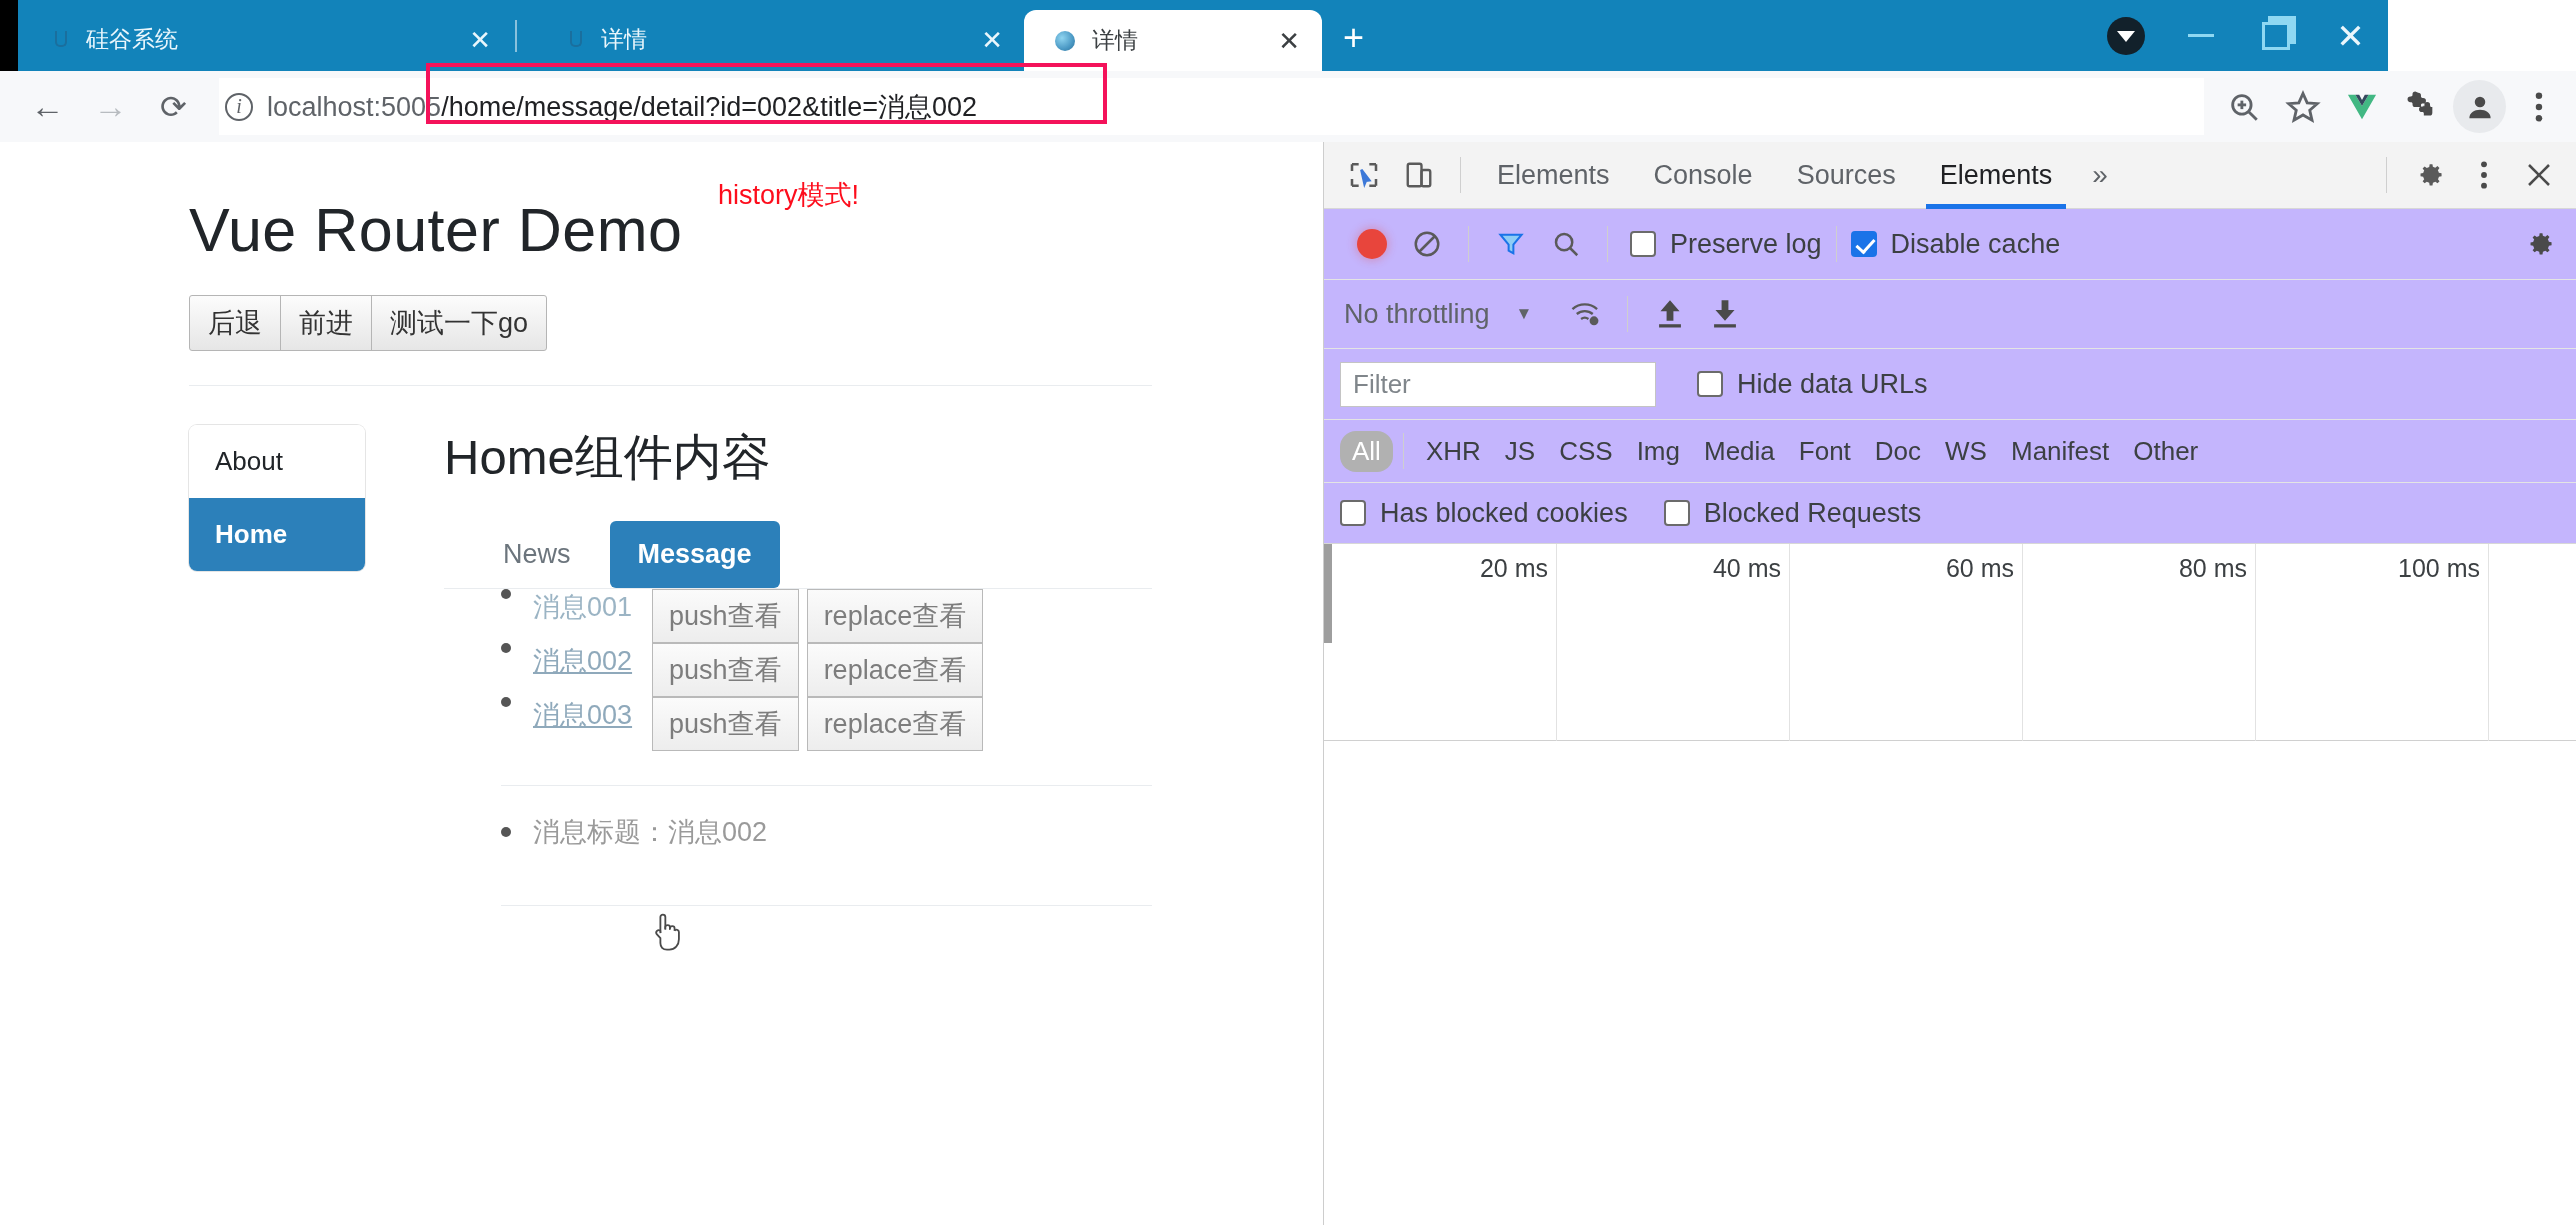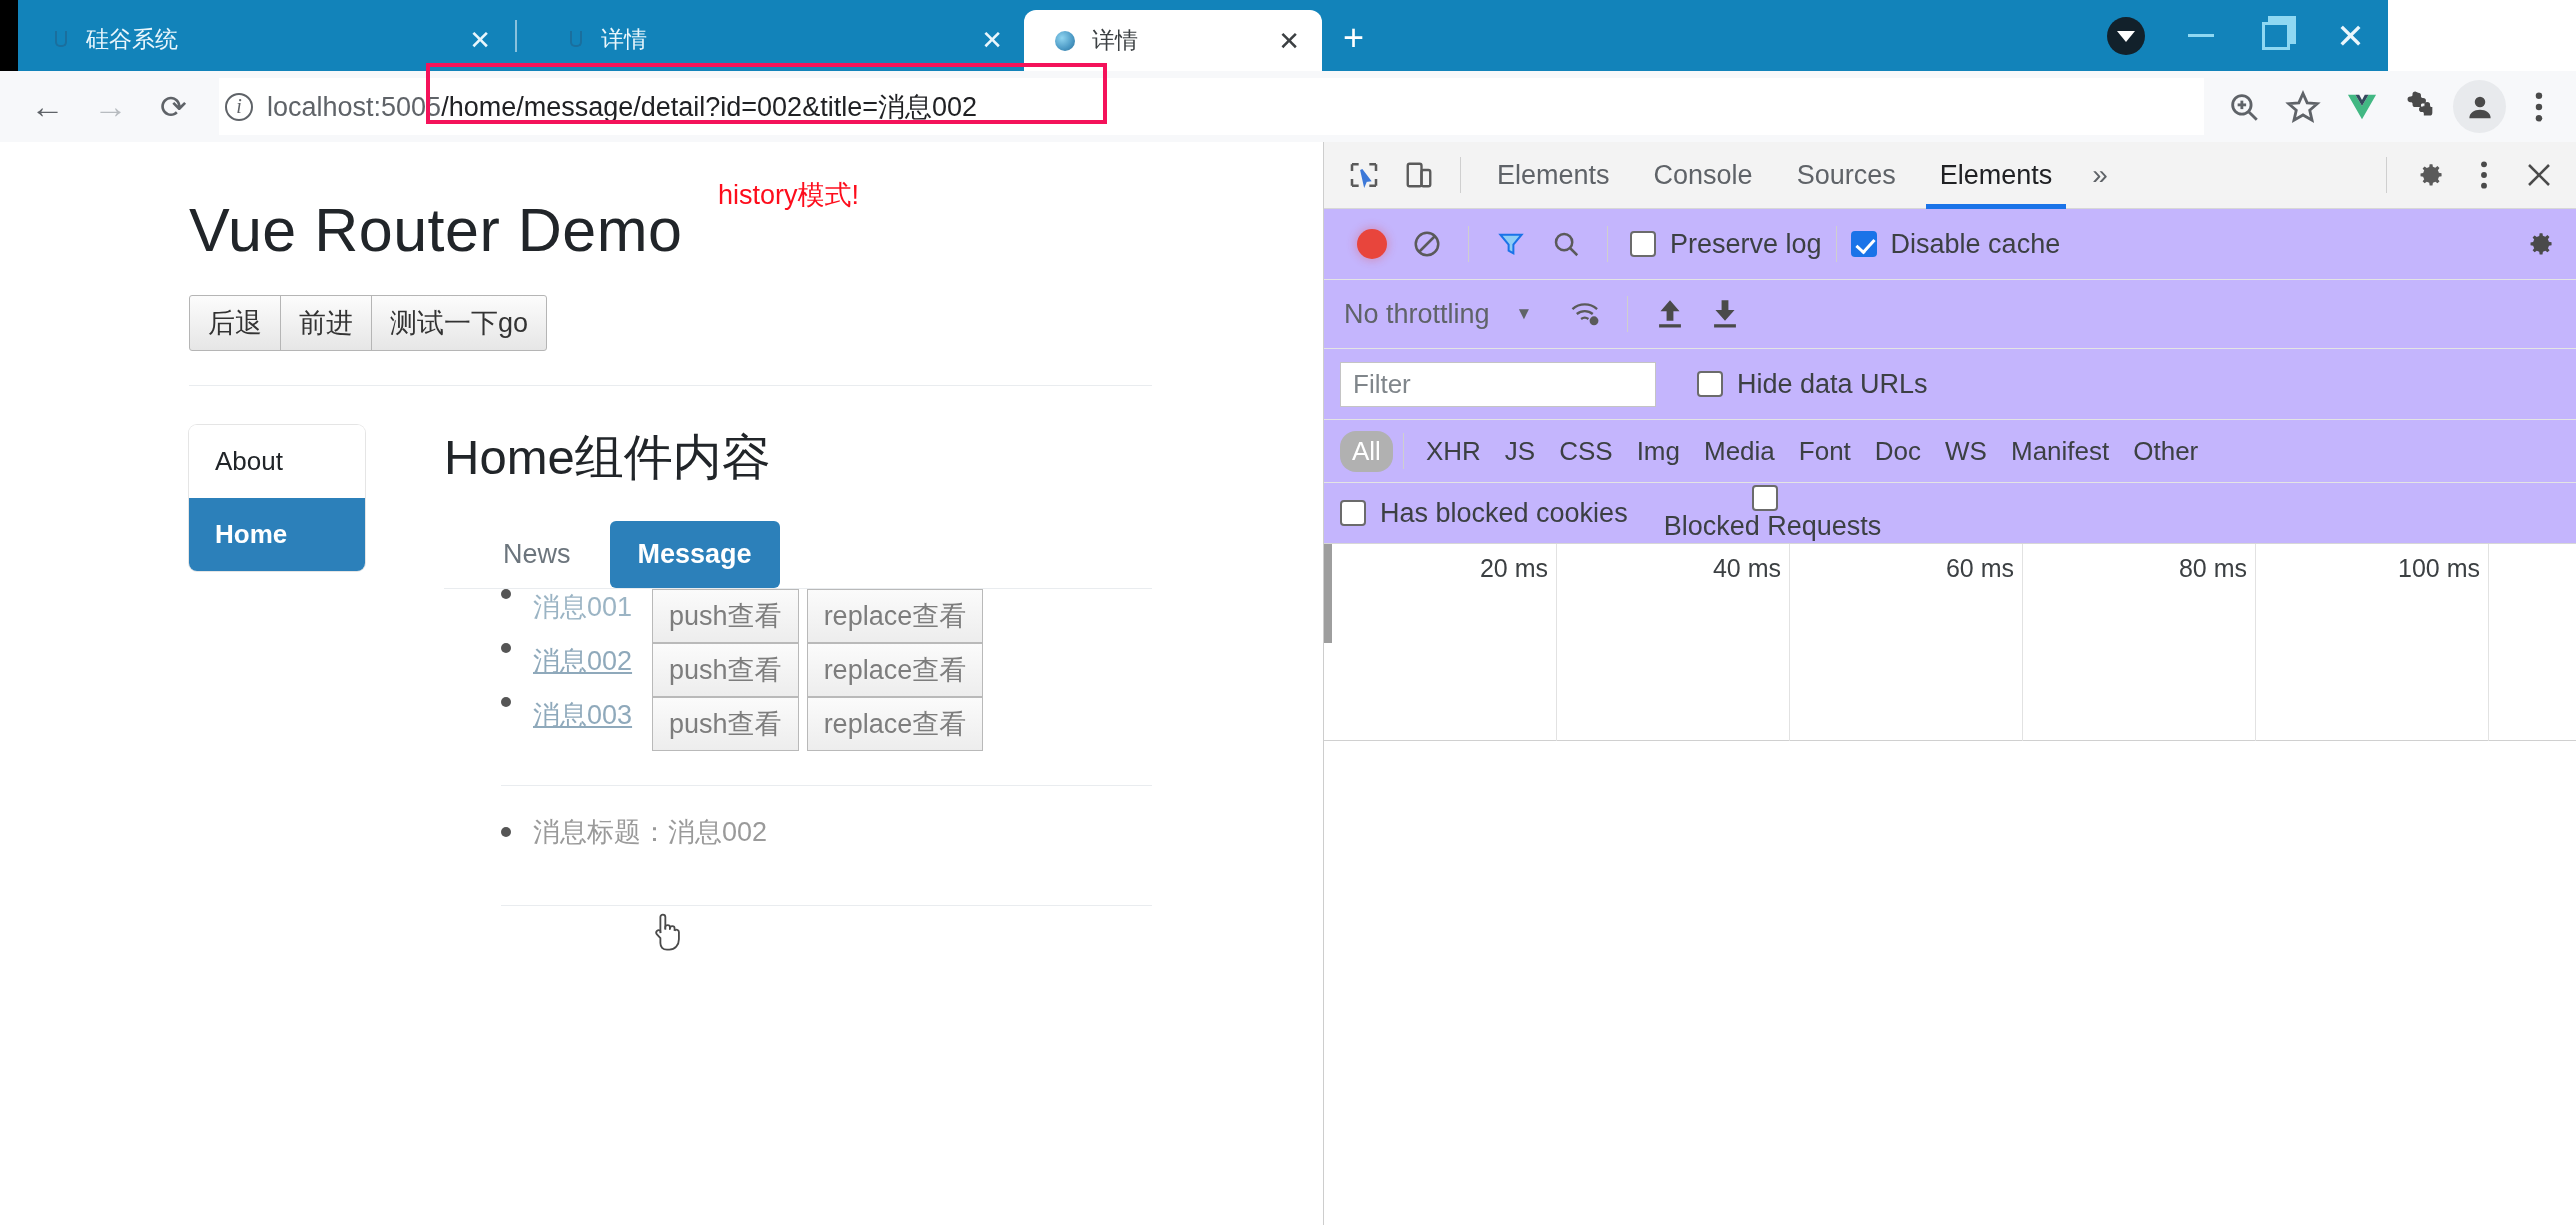--- a/index.html
+++ b/index.html
@@ -579,21 +579,21 @@
       <span class="typepill">WS</span>
       <span class="typepill">Manifest</span>
       <span class="typepill">Other</span>
     </div>
 
     <div class="dt-row dt-blockedrow">
       <label class="cblabel">
         <span class="cb"></span>
         <span>Has blocked cookies</span>
       </label>
-      <label class="cblabel" style="margin-left:36px;flex-direction:column;">
+      <label class="cblabel" style="margin-left:36px;">
         <span class="cb"></span>
         <span>Blocked Requests</span>
       </label>
     </div>
 
     <div class="dt-timeline">
       <div class="tl-handle"></div>
       <div class="tl-cell" style="left:8px;width:225px;">
         <span class="tl-label">20 ms</span>
       </div>

